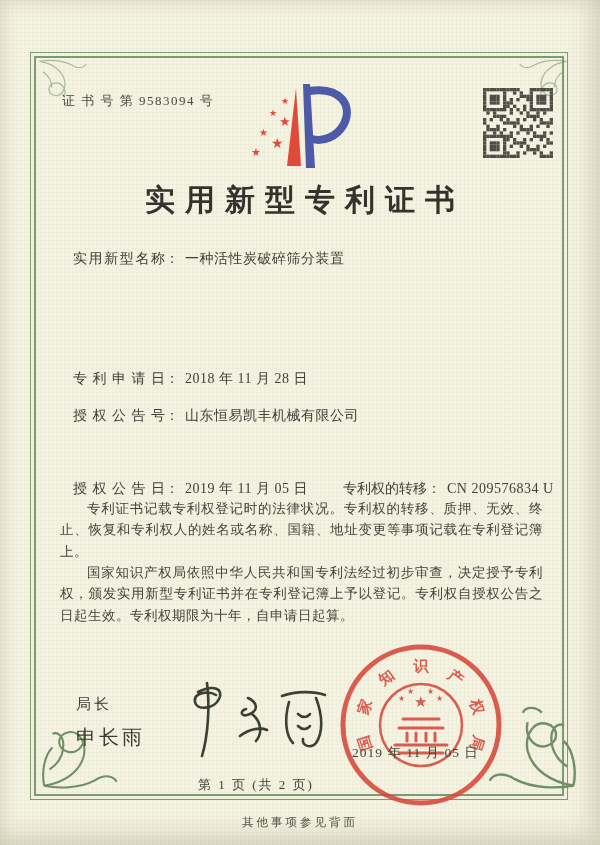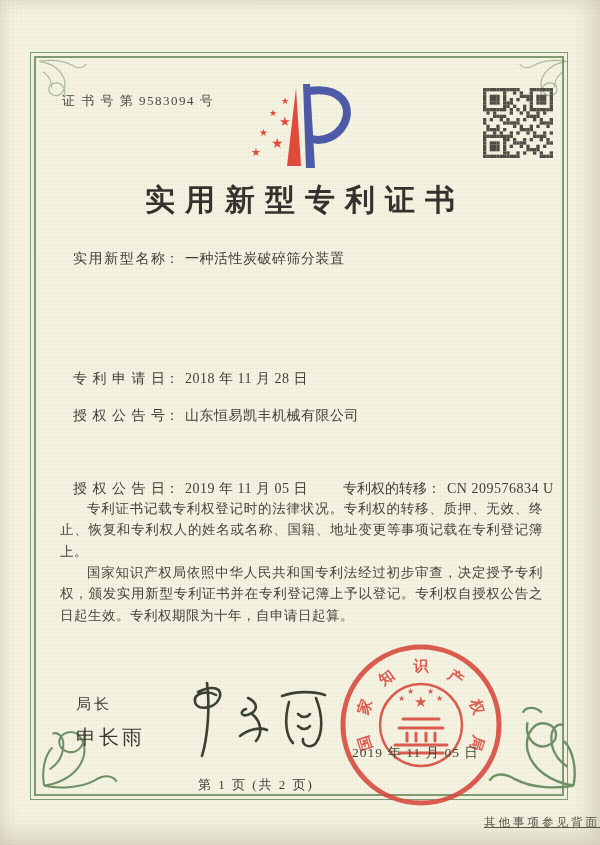--- a/index.html
+++ b/index.html
@@ -59,22 +59,22 @@
   .seal{position:absolute;left:337px;top:641px;width:168px;height:168px;opacity:.88;}
   .seal-date{
     position:absolute;left:352px;top:744px;
     font-size:13.5px;letter-spacing:1px;color:#3e4437;z-index:5;
   }
   .page-info{
     position:absolute;left:0;top:776px;width:512px;text-align:center;
     font-size:13px;letter-spacing:2px;color:#3f3f37;
   }
   .note{
-    position:absolute;left:0;top:815px;width:600px;text-align:right;
-    font-size:11.5px;letter-spacing:3px;color:#55554a;text-decoration:underline;
+    position:absolute;left:0;top:815px;width:600px;text-align:center;
+    font-size:11.5px;letter-spacing:3px;color:#55554a;
   }
   .orn{position:absolute;pointer-events:none;}
   .orn-bl{left:36px;top:712px;width:82px;height:82px;}
   .orn-br{left:488px;top:700px;width:95px;height:95px;transform:scaleX(-1);}
   .orn-tl{left:36px;top:58px;width:52px;height:52px;transform:scaleY(-1);opacity:.55;}
   .orn-tr{left:518px;top:58px;width:52px;height:52px;transform:scale(-1,-1);opacity:.55;}
 </style>
 </head>
 <body>
 

